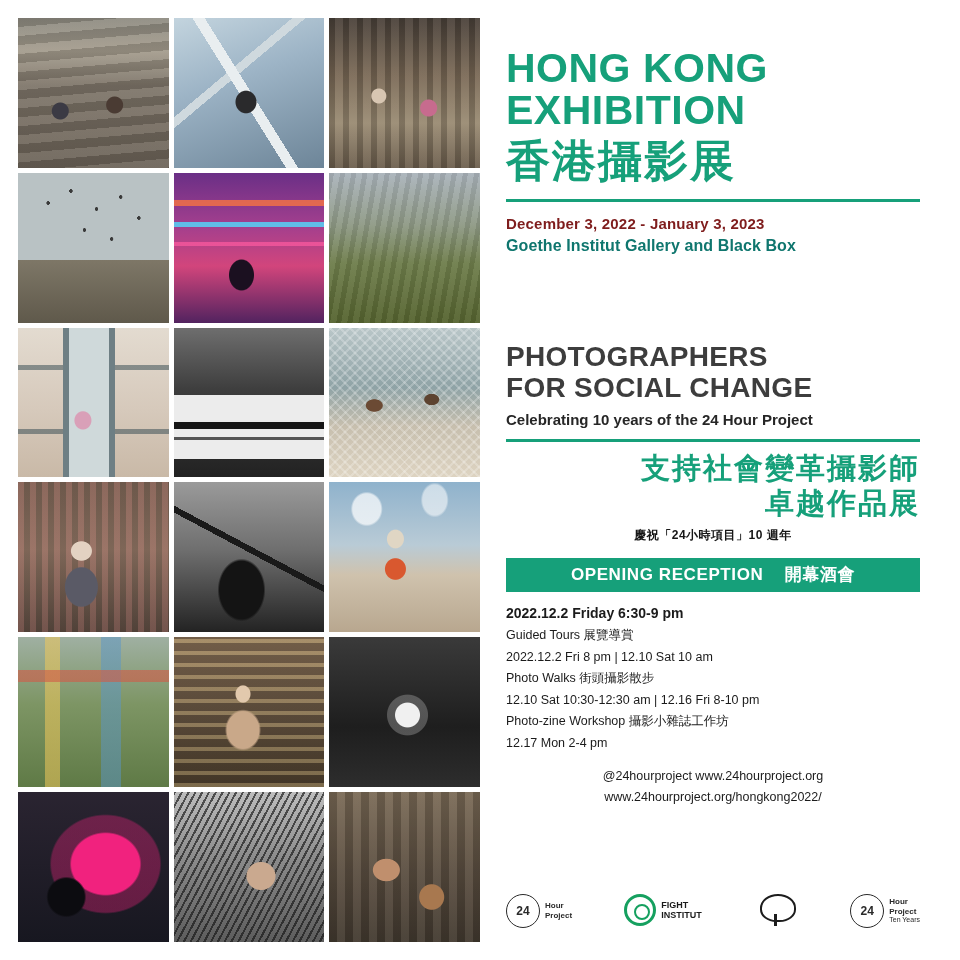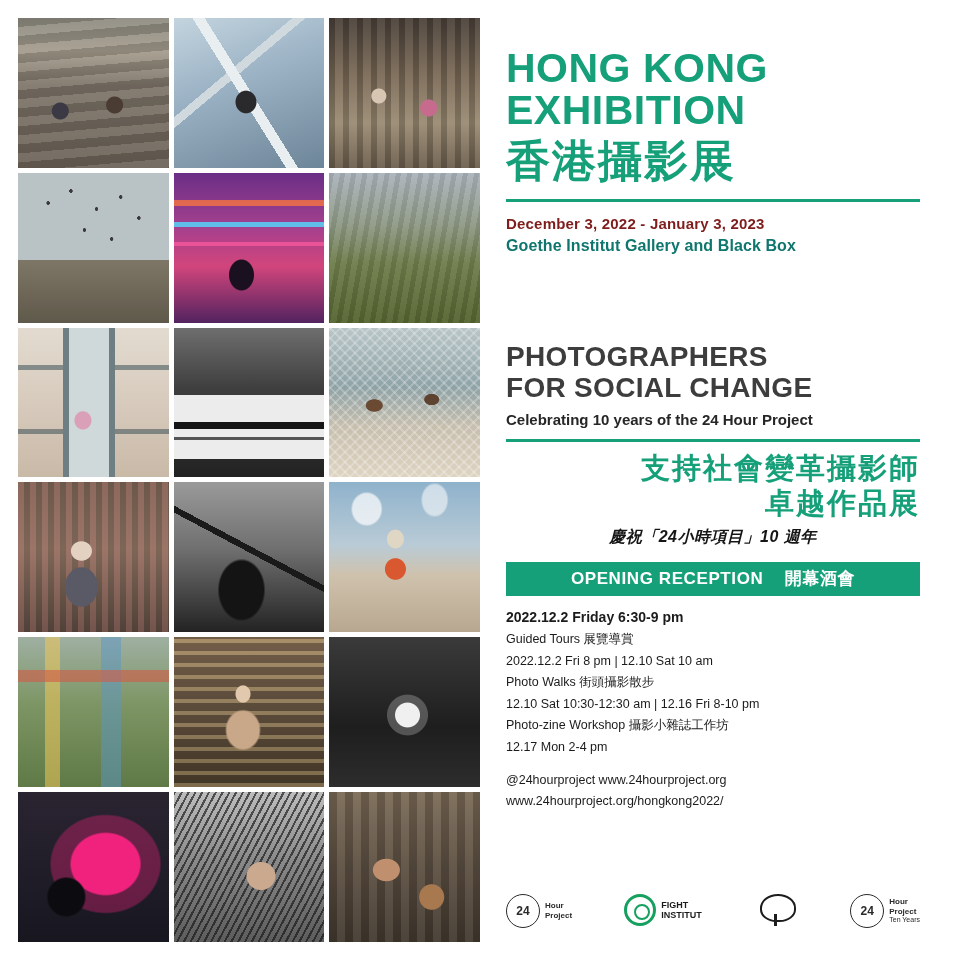--- a/index.html
+++ b/index.html
@@ -120,27 +120,26 @@
   .sub-cn {
     font-size: 29px;
     line-height: 1.22;
     font-weight: bold;
     color: #16a07a;
     text-align: right;
     margin: 0;
     letter-spacing: 2px;
   }
   .sub-cn-note {
-    font-size: 16px;
+    font-size: 12px;
     font-weight: bold;
     color: #161616;
     text-align: center;
     margin: 6px 0 0 0;
     letter-spacing: 0.5px;
-    font-style: italic;
   }
   .reception-bar {
     margin-top: 14px;
     background: #16a07a;
     color: #ffffff;
     text-align: center;
     font-weight: bold;
     font-size: 17px;
     padding: 5px 0 6px 0;
     letter-spacing: 0.6px;
@@ -155,21 +154,21 @@
   .details .b {
     font-weight: bold;
     font-size: 14px;
   }
   .details .bb {
     font-weight: bold;
     font-size: 13px;
   }
   .links {
     margin-top: 12px;
-    text-align: left;
+    text-align: center;
     font-size: 12.5px;
     line-height: 1.65;
     color: #1b1b1b;
   }
   .logos {
     position: absolute;
     left: 26px;
     right: 40px;
     bottom: 26px;
     display: flex;

